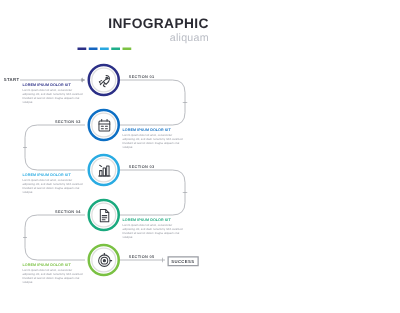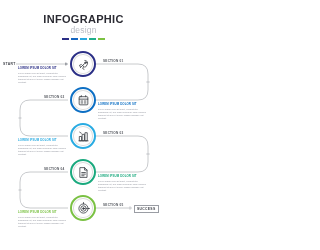--- a/index.html
+++ b/index.html
@@ -5,21 +5,21 @@
   * { margin:0; padding:0; box-sizing:border-box; }
   html,body { width:167px; height:250px; }
   body {
     background:#ffffff;
     font-family:"Liberation Sans", sans-serif;
     position:relative;
     overflow:hidden;
   }
 
   
-  #title-block { position:absolute; left:0; top:14px; width:167px; text-align:center; }
+  #title-block { position:absolute; left:0; top:14px; width:167px; text-align:right; }
   #title-main {
     font-size:11px; font-weight:bold; letter-spacing:0.3px;
     color:#2b2b33; line-height:11px;
   }
   #title-sub {
     font-size:8.5px; color:#b9bcc4; line-height:10px;
     letter-spacing:0.2px; margin-top:0px;
   }
   #dash-row {
     display:flex; justify-content:center; gap:2px; margin-top:3px;
@@ -81,21 +81,21 @@
   }
   .terminal.boxed {
     border:0.6px solid #9a9da4; padding:1px 2px;
   }
 </style>
 </head>
 <body>
 
 <div id="title-block">
   <div id="title-main">INFOGRAPHIC</div>
-  <div id="title-sub">design</div>
+  <div id="title-sub">aliquam</div>
   <div id="dash-row">
     <span style="background: rgb(43, 47, 134);"></span>
     <span style="background: rgb(21, 101, 192);"></span>
     <span style="background: rgb(41, 168, 224);"></span>
     <span style="background: rgb(31, 174, 138);"></span>
     <span style="background: rgb(124, 194, 66);"></span>
   </div>
 </div>
 
 <div id="flow">

